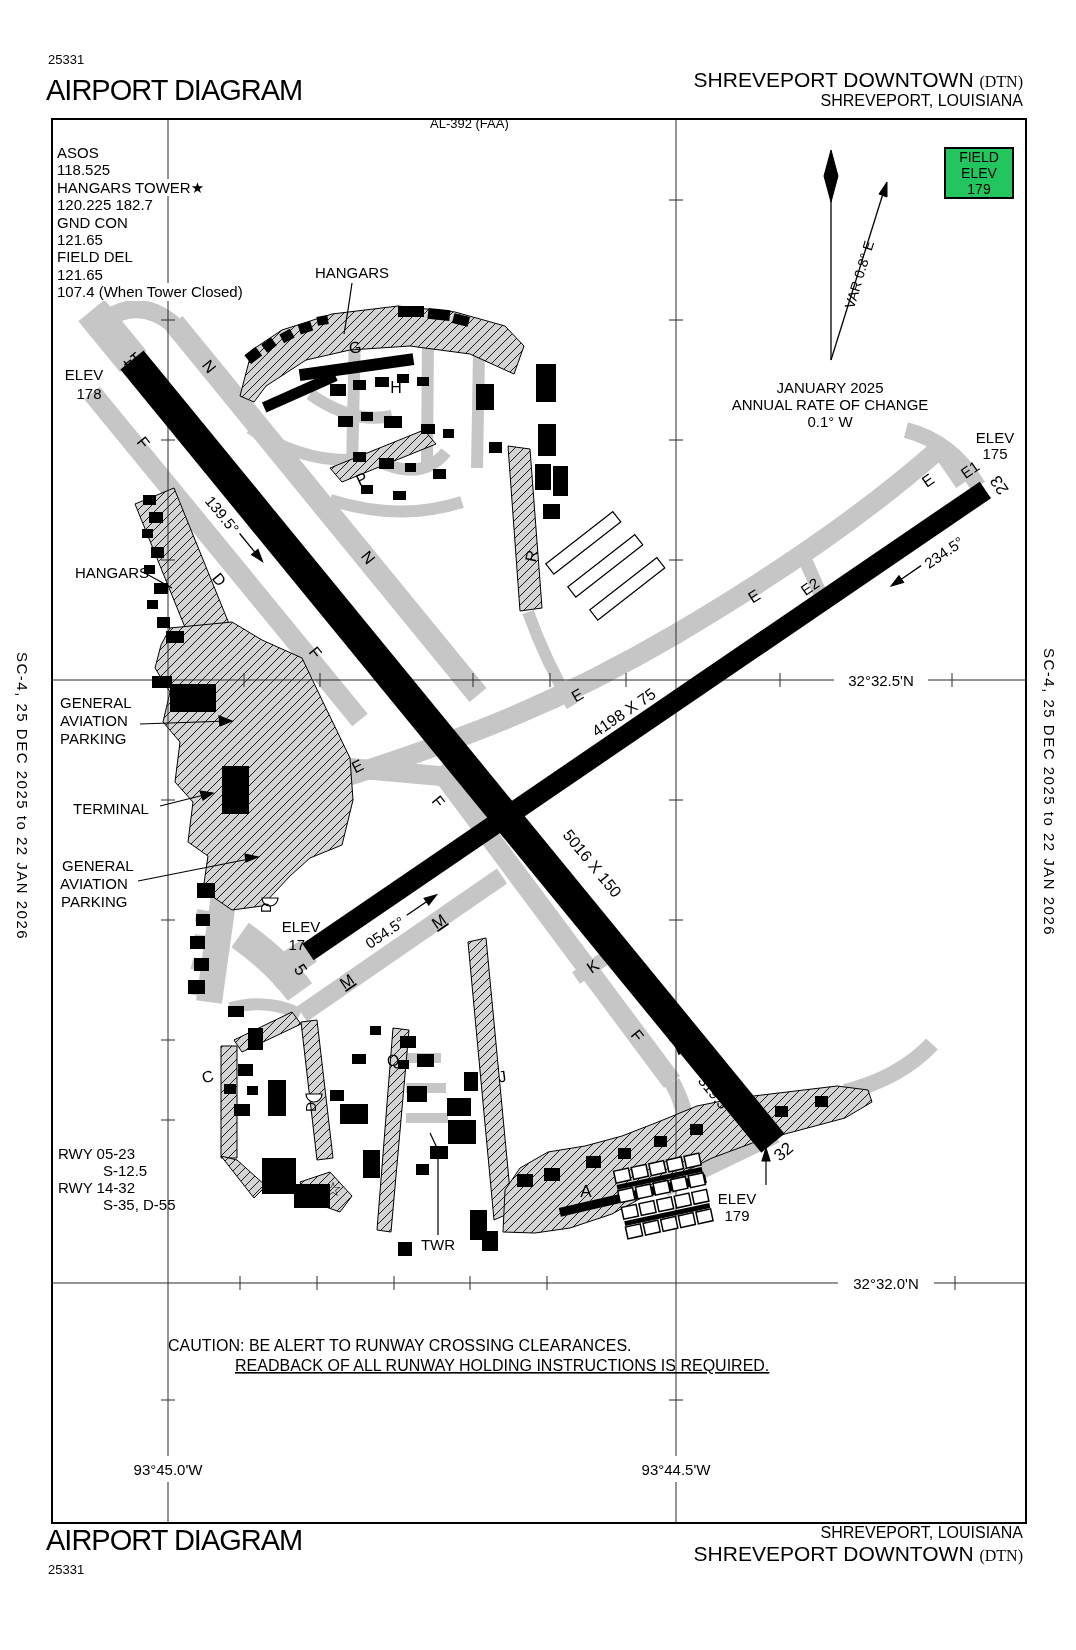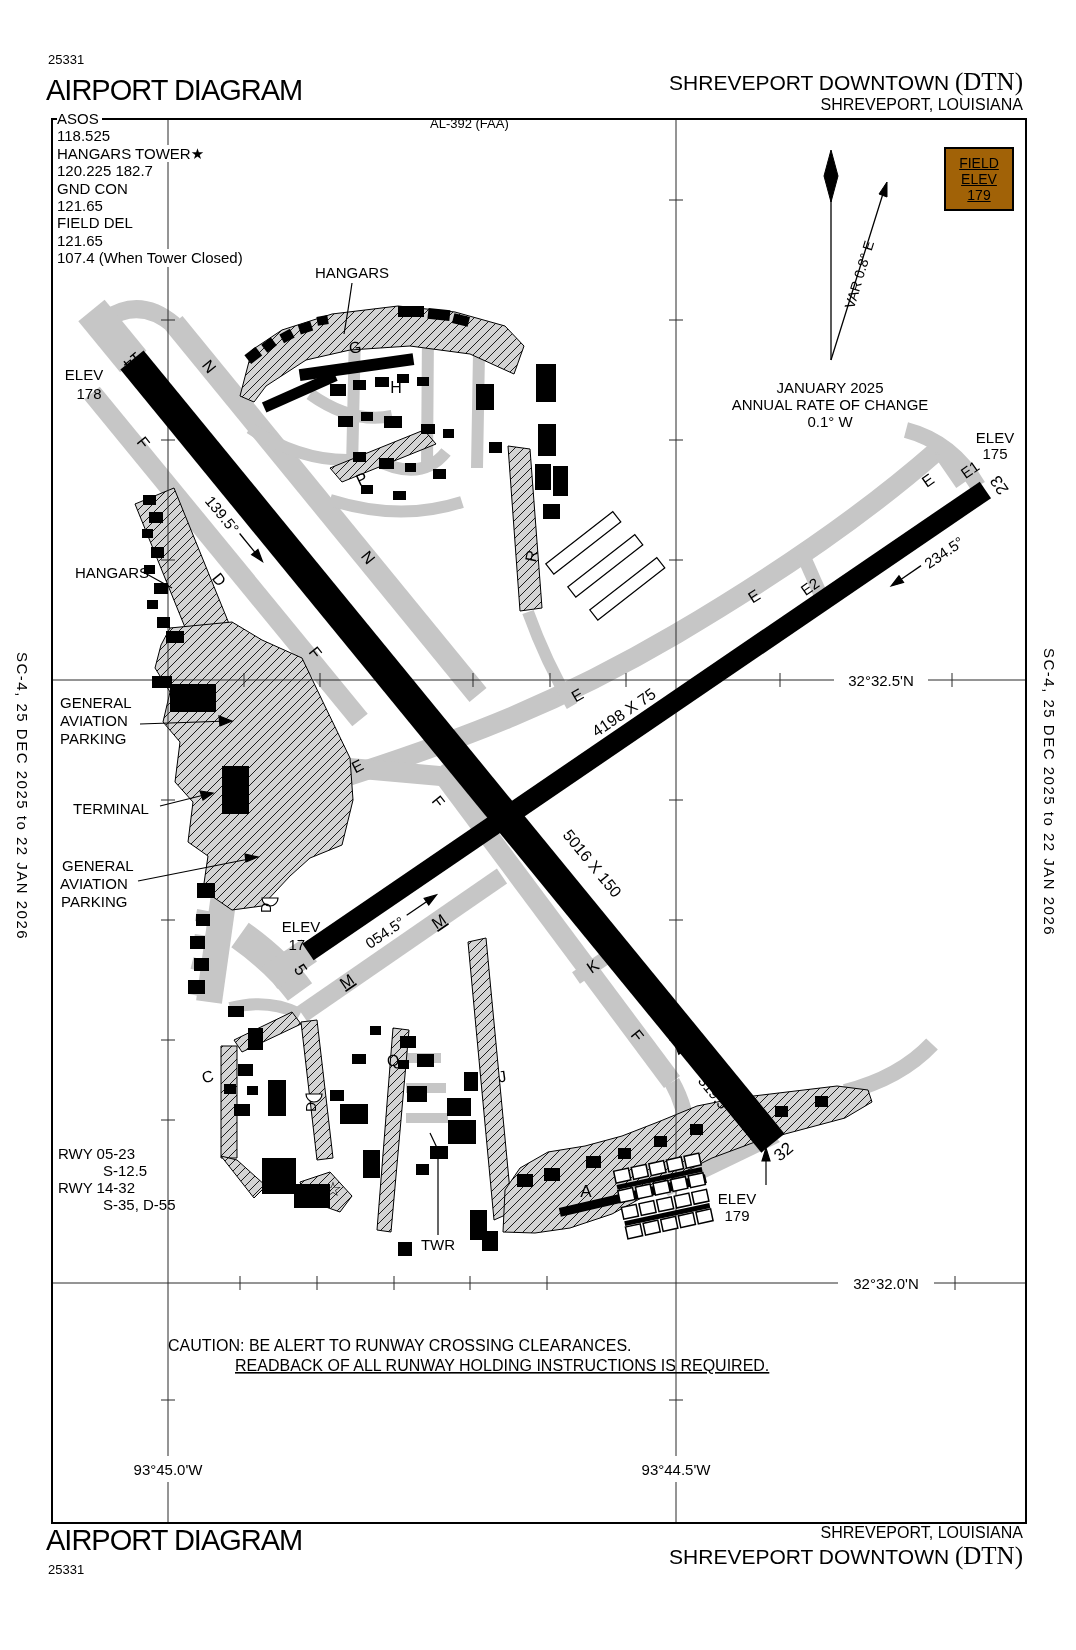--- a/index.html
+++ b/index.html
@@ -4,27 +4,27 @@
 <style>
   html,body{margin:0;padding:0;background:#fff;}
   #page{position:relative;width:1076px;height:1650px;background:#fff;overflow:hidden;
         font-family:"Liberation Sans",sans-serif;color:#000;}
   #mapsvg{position:absolute;left:0;top:0;}
   svg text{font-family:"Liberation Sans",sans-serif;fill:#000;}
   .abs{position:absolute;}
   .hdr-small{font-size:13px;}
   .hdr-big{font-size:29px;letter-spacing:-1px;white-space:nowrap;}
   .apt-name{font-size:21px;white-space:nowrap;}
-  .apt-ident{font-family:"Liberation Serif",serif;font-size:25px;}
+  .apt-ident{font-family:"Liberation Serif",serif;font-size:16px;}
   .city{font-size:16px;}
   .right{text-align:right;}
-  #freqs{left:57px;top:110px;font-size:15px;line-height:17.4px;white-space:nowrap;}
+  #freqs{left:57px;top:144px;font-size:15px;line-height:17.4px;white-space:nowrap;}
   #freqs div span{background:#fff;display:inline-block;padding-right:3px;}
   #fieldelev{left:944px;top:147px;width:66px;border:2px solid #000;text-align:center;
-             font-size:14px;line-height:16px;padding:6px 0;background:#a16207;text-decoration:underline;}
+             font-size:14px;line-height:16px;padding:0 0;background:#22c55e;}
 </style>
 </head>
 <body>
 
 <div id="page">
 
 <svg id="mapsvg" width="1076" height="1650" viewBox="0 0 1076 1650">
   <defs>
     <pattern id="hatch" patternUnits="userSpaceOnUse" width="9" height="9">
       <rect width="9" height="9" fill="#d4d4d4"></rect>

